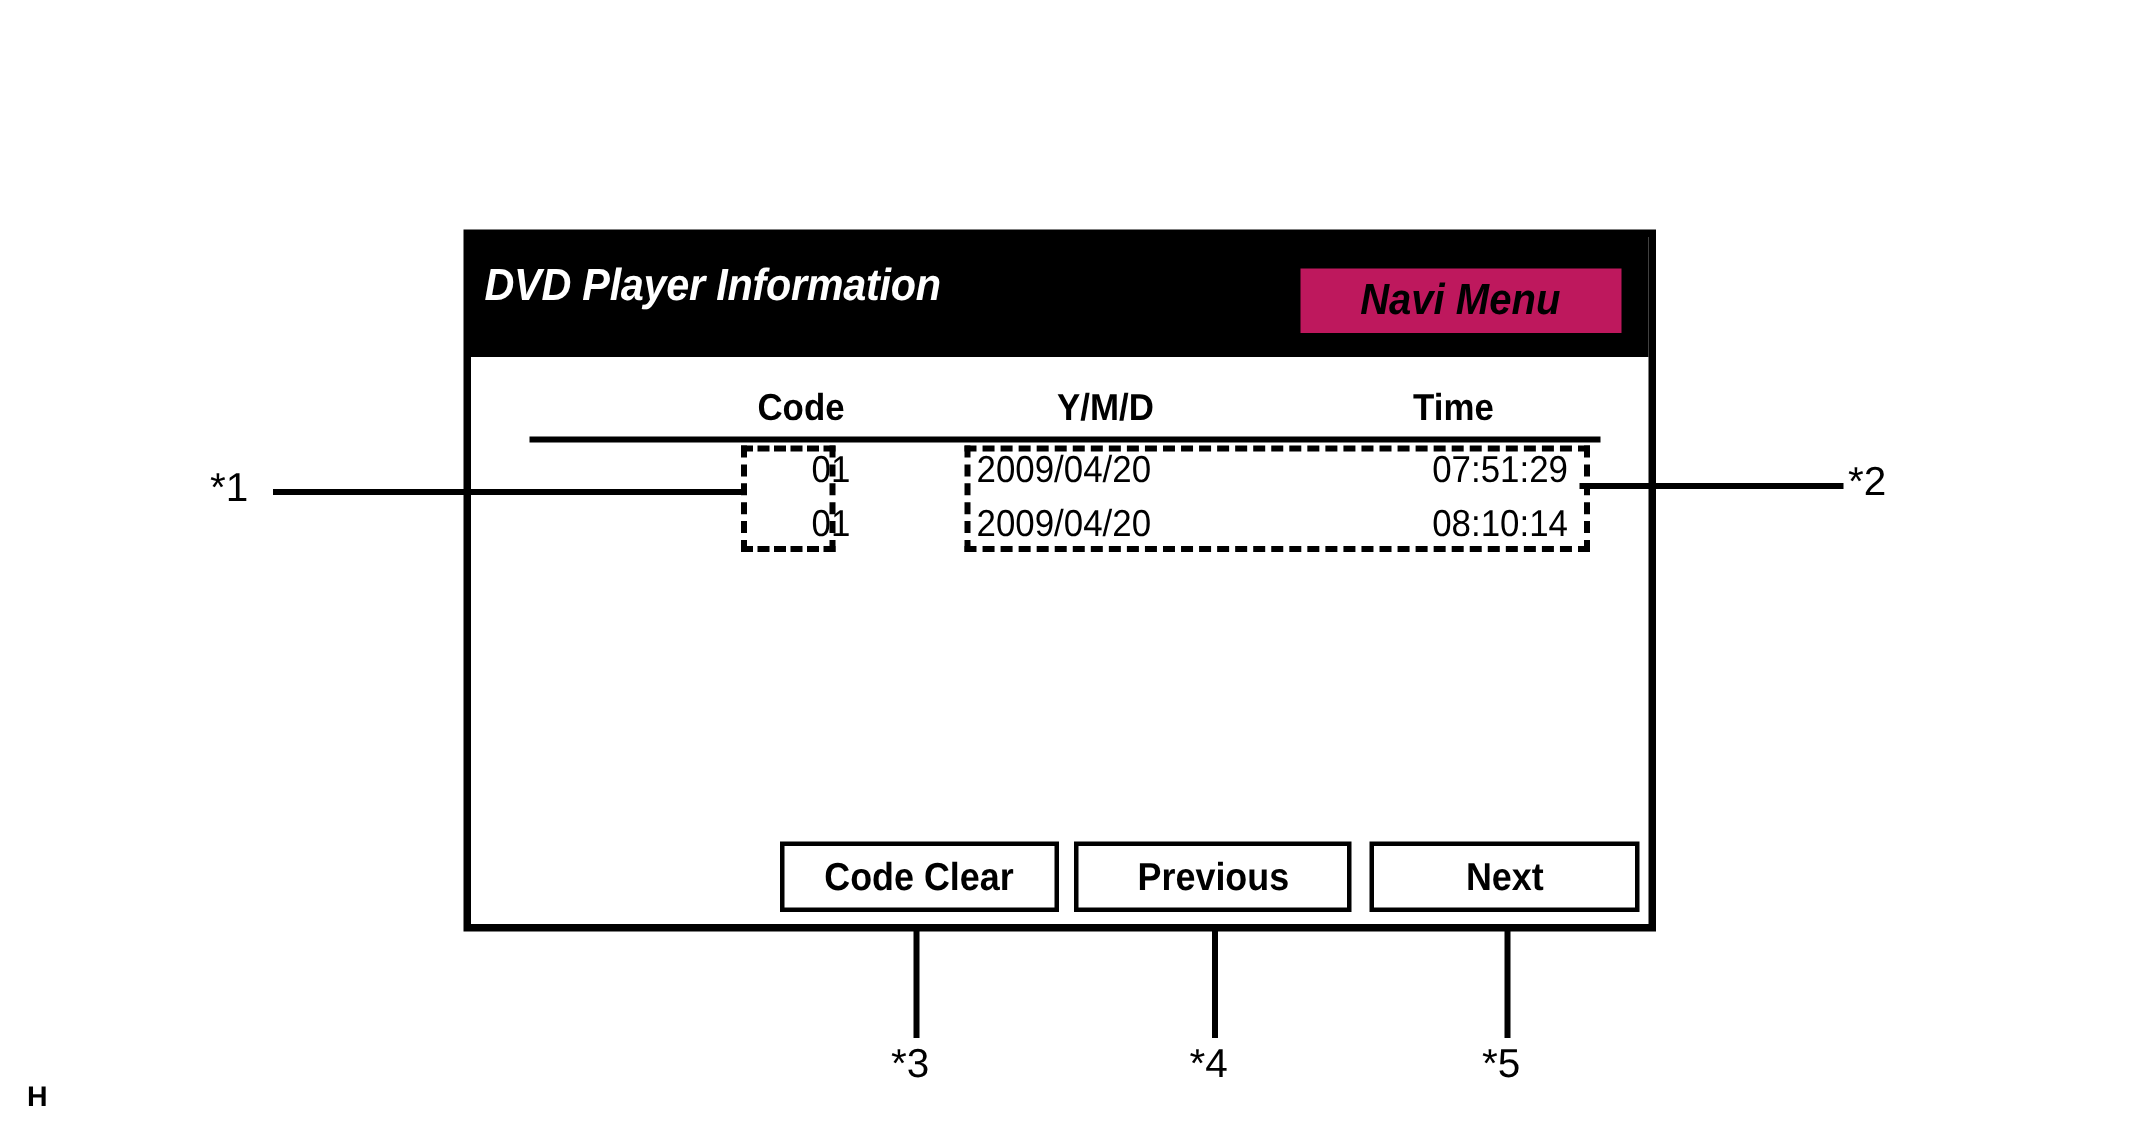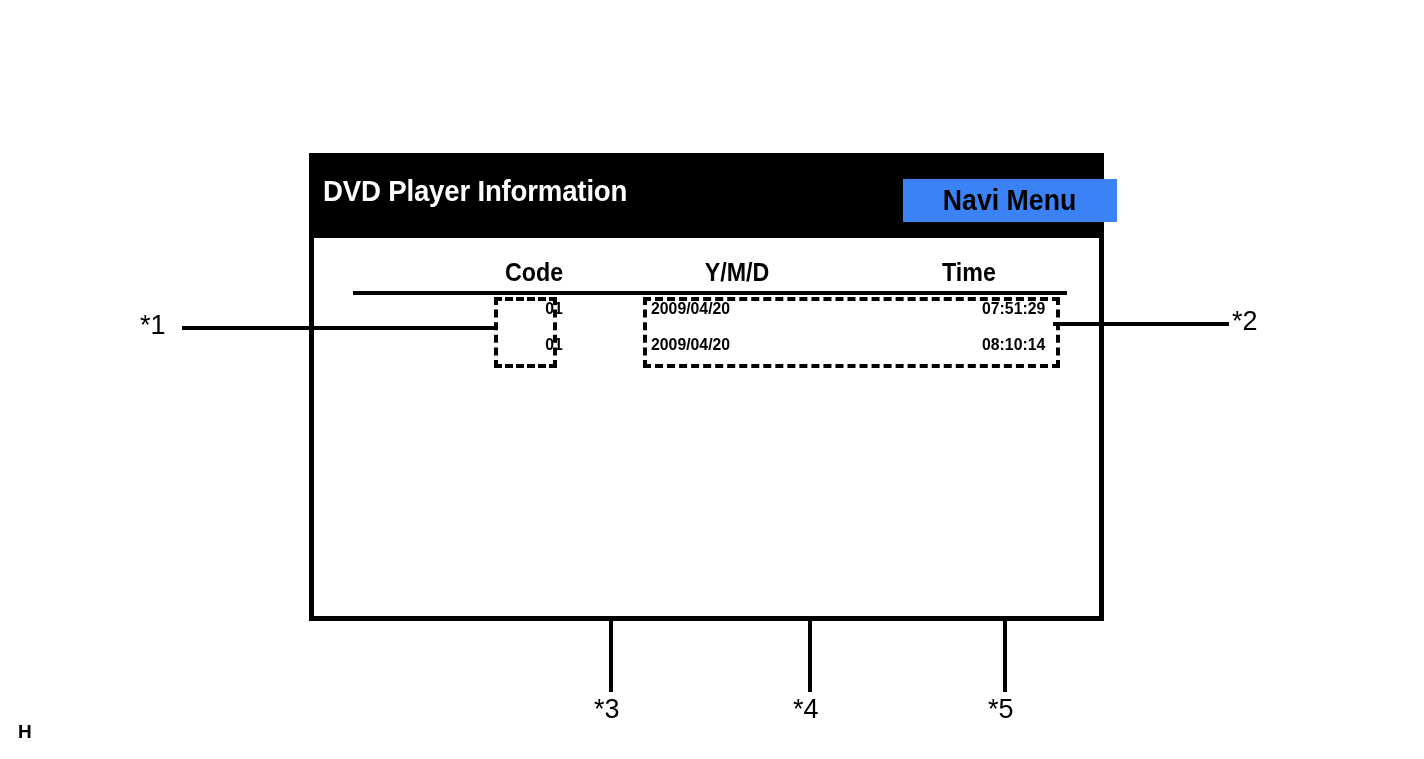--- a/index.html
+++ b/index.html
@@ -31,41 +31,42 @@
   
   #title-bar {
     position: absolute;
     left: 0;
     top: 0;
     width: 785px;
     height: 80px;
     background: #000000;
     display: flex;
     align-items: center;
+    font-style: italic;
   }
   #screen-title {
     position: absolute;
     left: 9px;
     top: 16px;
     color: #ffffff;
     font-size: 30px;
     font-weight: bold;
     font-stretch: condensed;
     letter-spacing: -0.2px;
     transform: scaleX(0.92);
     transform-origin: left center;
     white-space: nowrap;
   }
   #navi-menu-button {
     position: absolute;
-    left: 589px;
+    left: 553px;
     top: 21px;
     width: 214px;
     height: 43px;
-    background: #3b82f6;
+    background: #be185d;
     display: flex;
     align-items: center;
     justify-content: center;
     cursor: pointer;
   }
   #navi-menu-button span {
     color: #000000;
     font-size: 29px;
     font-weight: bold;
     font-stretch: condensed;
@@ -124,22 +125,22 @@
     box-sizing: border-box;
     border: 4px dashed #000000;
   }
 
   
   .data-row {
     position: absolute;
     left: 39px;
     width: 714px;
     height: 36px;
-    font-size: 17px;
-    font-weight: bold;
+    font-size: 25px;
+    font-weight: normal;
     font-stretch: condensed;
     white-space: nowrap;
   }
   #data-row-0 { top: 61px; }
   #data-row-1 { top: 97px; }
 
   .cell-code {
     position: absolute;
     left: 141px;
     width: 120px;
@@ -263,20 +264,31 @@
       <span class="cell-time">07:51:29</span>
     </div>
 
     <div class="data-row" id="data-row-1">
       <span class="cell-code">01</span>
       <span class="cell-date">2009/04/20</span>
       <span class="cell-time">08:10:14</span>
     </div>
   </div>
 
+  <div id="button-bar">
+    <div class="screen-button" id="btn-code-clear">
+      <span>Code Clear</span>
+    </div>
+    <div class="screen-button" id="btn-previous">
+      <span>Previous</span>
+    </div>
+    <div class="screen-button" id="btn-next">
+      <span>Next</span>
+    </div>
+  </div>
 </div>
 
 <div class="leader-h" id="leader-1"></div>
 <div class="callout-label" id="label-1">*1</div>
 
 <div class="leader-h" id="leader-2"></div>
 <div class="callout-label" id="label-2">*2</div>
 
 <div class="leader-v" id="leader-3"></div>
 <div class="callout-label" id="label-3">*3</div>

